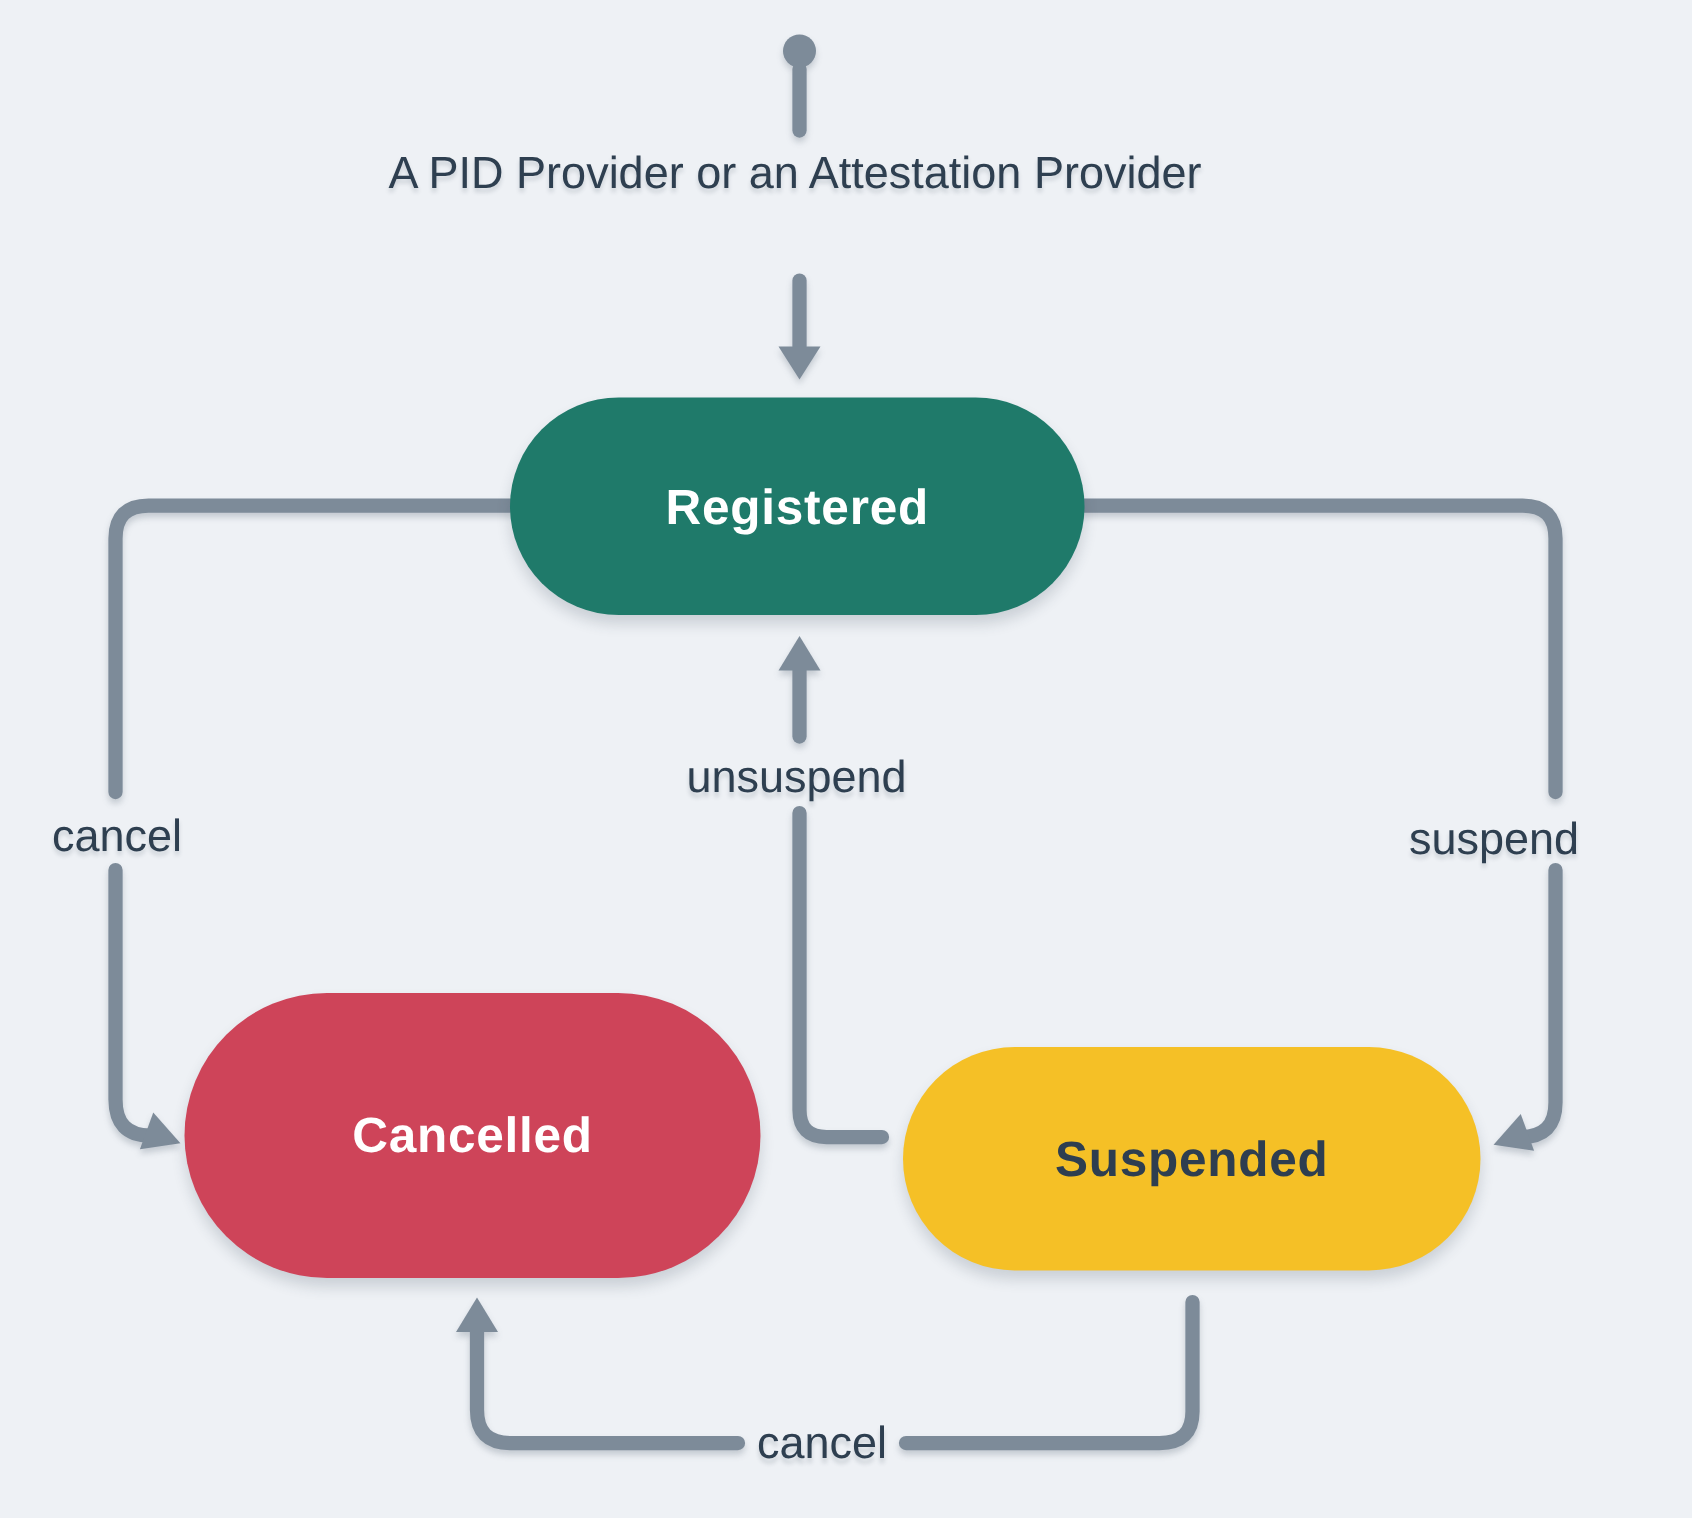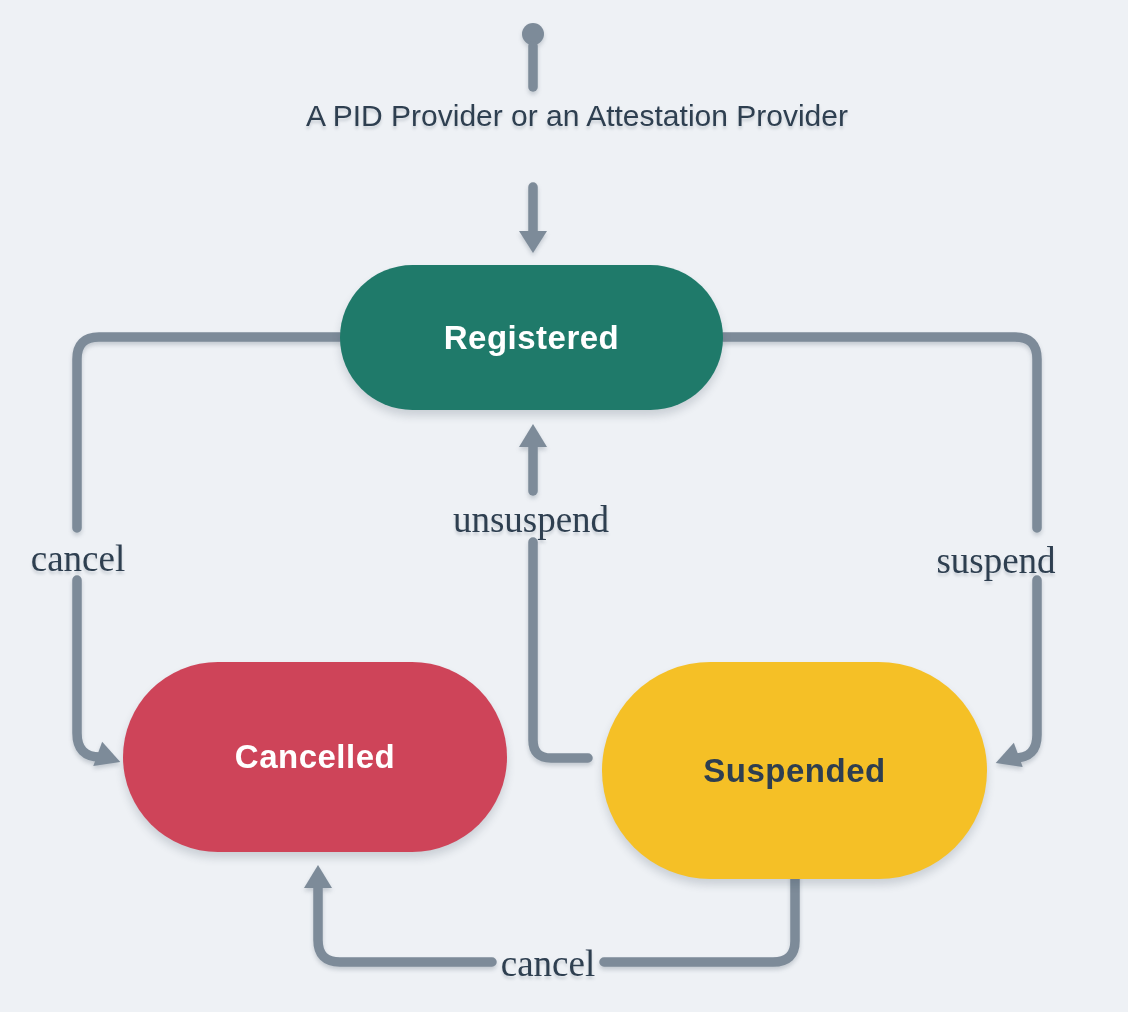--- a/index.html
+++ b/index.html
@@ -38,47 +38,45 @@
     position: absolute;
     left: 530px; top: 94px;
     transform: translateX(-50%);
     text-align: center;
     font-size: 30px;
     line-height: 43px;
     font-weight: 500;
     color: var(--text);
     white-space: nowrap;
     text-shadow: 0 3px 3px rgba(45,62,80,0.18);
-    margin-left: 47px;
   }
 
   .state {
     position: absolute;
     display: flex;
     align-items: center;
     justify-content: center;
     border-radius: 999px;
     font-weight: bold;
     font-size: 33px;
     letter-spacing: 0.5px;
     box-shadow: 0 6px 9px rgba(45,62,80,0.18);
   }
   .state-registered { left: 340px; top: 265px; width: 383px; height: 145px; align-items: center; }
   .state-cancelled  { left: 123px; top: 662px; width: 384px; height: 190px; }
-  .state-suspended  { left: 602px; top: 662px; width: 385px; height: 217px; }
+  .state-suspended  { left: 602px; top: 698px; width: 385px; height: 149px; }
 
   .edge-label {
     position: absolute;
     transform: translate(-50%, -50%);
-    font-size: 37px;
+    font-size: 30px;
     font-weight: 500;
     color: var(--text);
     white-space: nowrap;
     text-shadow: 0 3px 3px rgba(45,62,80,0.18);
-    font-family: Liberation Serif, serif;
   }
   .label-cancel-left   { left: 78px;   top: 558px; }
   .label-suspend       { left: 996px; top: 560px; }
   .label-unsuspend     { left: 531px;  top: 519px; }
   .label-cancel-bottom { left: 548px;  top: 963px; }
 </style>
 </head>
 <body>
 
 <div class="stage">

